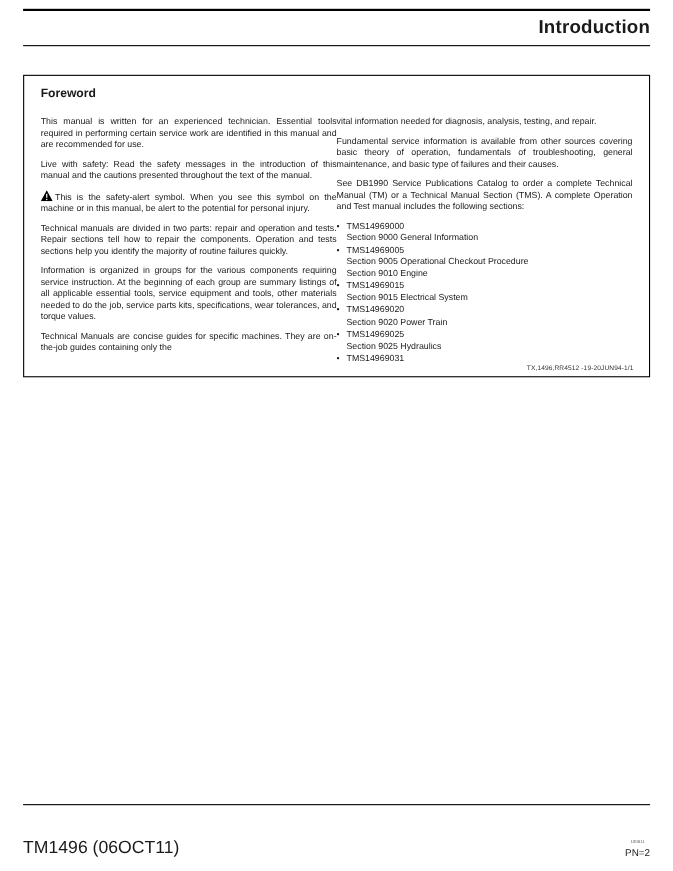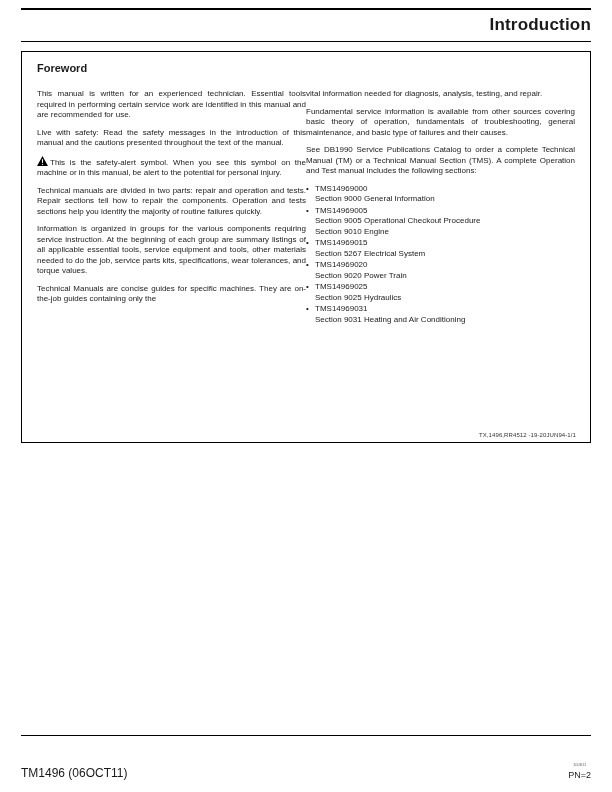--- a/index.html
+++ b/index.html
@@ -19,22 +19,22 @@
     text-align: right;
     font-size: 17px;
     font-weight: bold;
     padding: 5px 0 6px;
     letter-spacing: 0.2px;
   }
   .title-rule { border-top: 1px solid #000; }
 
   .content-box {
     border: 1px solid #000;
-    margin-top: 9px;
-    height: 392px;
+    margin-top: 26px;
+    height: 275px;
     padding: 8px 15px 6px 15px;
     position: relative;
   }
   .foreword-heading {
     font-size: 11px;
     font-weight: bold;
     margin: 2px 0 15px 0;
   }
   .columns { display: flex; }
   .col {
@@ -80,21 +80,21 @@
     left: 21px; right: 21px;
     bottom: 12px;
   }
   .footer-rule { border-top: 1px solid #000; }
   .footer-row {
     display: flex;
     justify-content: space-between;
     align-items: flex-end;
     margin-top: 3px;
   }
-  .footer-left { font-size: 12px; padding-top: 5px; margin-top: 22px; }
+  .footer-left { font-size: 16px; padding-top: 5px; margin-top: 22px; }
   .footer-right { text-align: center; }
   .micro-code { font-size: 4px; color: #666; line-height: 6px; }
   .page-number { font-size: 9px; margin-top: 2px; }
 </style>
 </head>
 <body>
 
 <div class="page">
 
   <div class="top-rule"></div>
@@ -137,42 +137,41 @@
             <div class="tms-body">
               <div>TMS14969005</div>
               <div>Section 9005 Operational Checkout Procedure</div>
               <div>Section 9010 Engine</div>
             </div>
           </li>
           <li class="tms-item">
             <span class="tms-bullet">•</span>
             <div class="tms-body">
               <div>TMS14969015</div>
-              <div>Section 5267 Electrical System</div>
+              <div>Section 9015 Electrical System</div>
             </div>
           </li>
           <li class="tms-item">
             <span class="tms-bullet">•</span>
             <div class="tms-body">
               <div>TMS14969020</div>
               <div>Section 9020 Power Train</div>
             </div>
           </li>
           <li class="tms-item">
             <span class="tms-bullet">•</span>
             <div class="tms-body">
               <div>TMS14969025</div>
               <div>Section 9025 Hydraulics</div>
             </div>
           </li>
           <li class="tms-item">
             <span class="tms-bullet">•</span>
             <div class="tms-body">
               <div>TMS14969031</div>
-              <div>Section 9031 Heating and Air Conditioning</div>
             </div>
           </li>
         </ul>
       </div>
 
     </div>
 
     <div class="box-footnote">TX,1496,RR4512  -19-20JUN94-1/1</div>
   </div>
 

